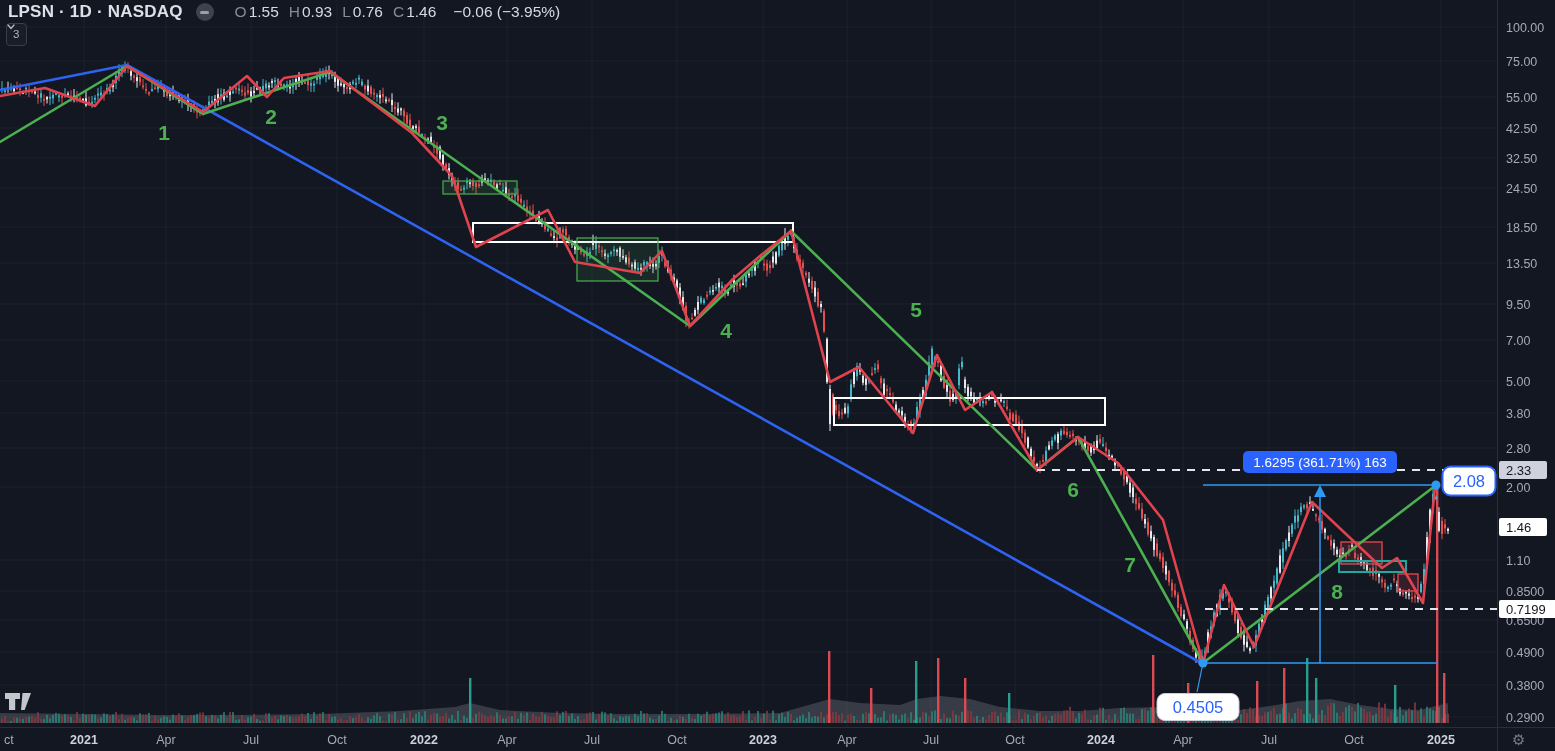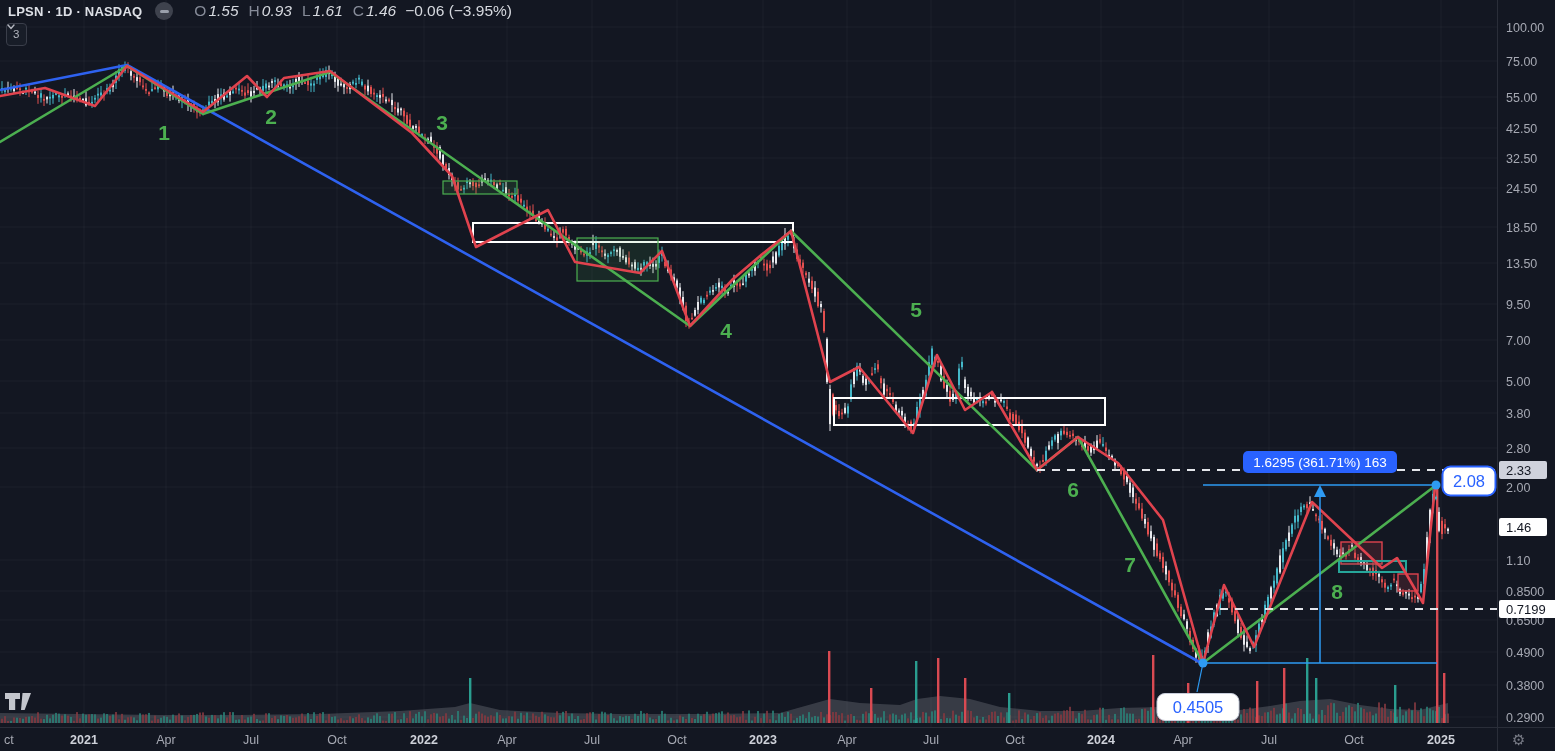--- a/index.html
+++ b/index.html
@@ -1,28 +1,28 @@
 <!DOCTYPE html>
 <html><head>
 <meta charset="utf-8">
 <style>
   html,body{margin:0;padding:0;background:#131722;}
   .app{position:relative;width:1555px;height:751px;background:#131722;overflow:hidden;
        font-family:"Liberation Sans",sans-serif;-webkit-font-smoothing:antialiased;}
   svg{position:absolute;left:0;top:0;display:block;}
   .header{position:absolute;left:8px;top:2px;display:flex;align-items:center;gap:9px;z-index:5;}
-  .title{font-size:13px;font-weight:600;color:#dde0e6;letter-spacing:.2px;cursor:pointer;text-align:center;}
+  .title{font-size:17px;font-weight:600;color:#dde0e6;letter-spacing:.2px;cursor:pointer;text-align:center;}
   .status-dot{width:18px;height:18px;border-radius:50%;background:#3e424d;display:flex;
               align-items:center;justify-content:center;margin-left:4px;cursor:pointer;}
   .status-dot .dash{width:9px;height:3px;border-radius:2px;background:#9aa0ab;}
   .ohlc{display:flex;align-items:center;gap:10px;margin-left:12px;font-size:15.5px;}
   .ohlc .pair{display:flex;gap:2px;}
   .ohlc .lbl{color:#868b98;}
-  .ohlc .val{color:#d6d9df;font-style:italic;}
-  .chg{color:#d6d9df;font-size:15.5px;margin-left:0;}
+  .ohlc .val{color:#d6d9df;}
+  .chg{color:#d6d9df;font-size:15.5px;margin-left:8px;}
   .obj-btn{position:absolute;left:6px;top:23px;z-index:5;display:flex;align-items:center;gap:5px;
            background:rgba(30,34,45,.55);border:1px solid #3a3e4a;border-radius:4px;
            color:#b2b5be;font-size:11.5px;padding:1px 7px 2px 6px;height:18px;cursor:pointer;
            font-family:"Liberation Sans",sans-serif;}
   .tv-logo{position:absolute;left:5px;top:691px;z-index:4;cursor:pointer;}
 </style>
 </head>
 <body>
 
 <div class="app">
@@ -1635,21 +1635,21 @@
         <span class="pair">
           <span class="lbl">O</span>
           <span class="val">1.55</span>
         </span>
         <span class="pair">
           <span class="lbl">H</span>
           <span class="val">0.93</span>
         </span>
         <span class="pair">
           <span class="lbl">L</span>
-          <span class="val">1.61</span>
+          <span class="val">0.76</span>
         </span>
         <span class="pair">
           <span class="lbl">C</span>
           <span class="val">1.46</span>
         </span>
       </span>
     <span class="chg">−0.06 (−3.95%)</span>
   </div>
 
   <div class="obj-btn">

